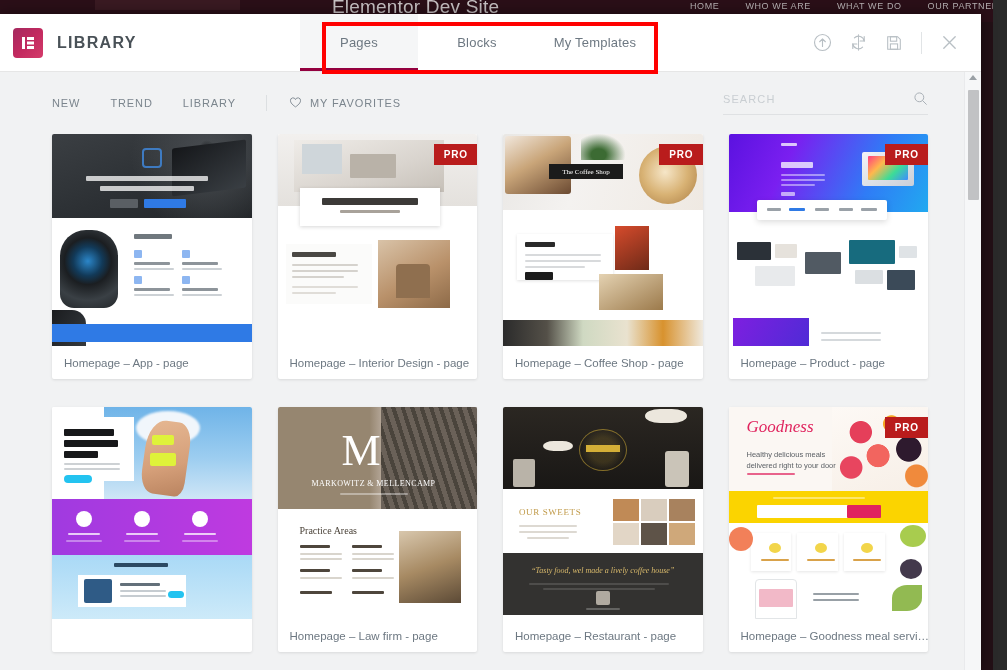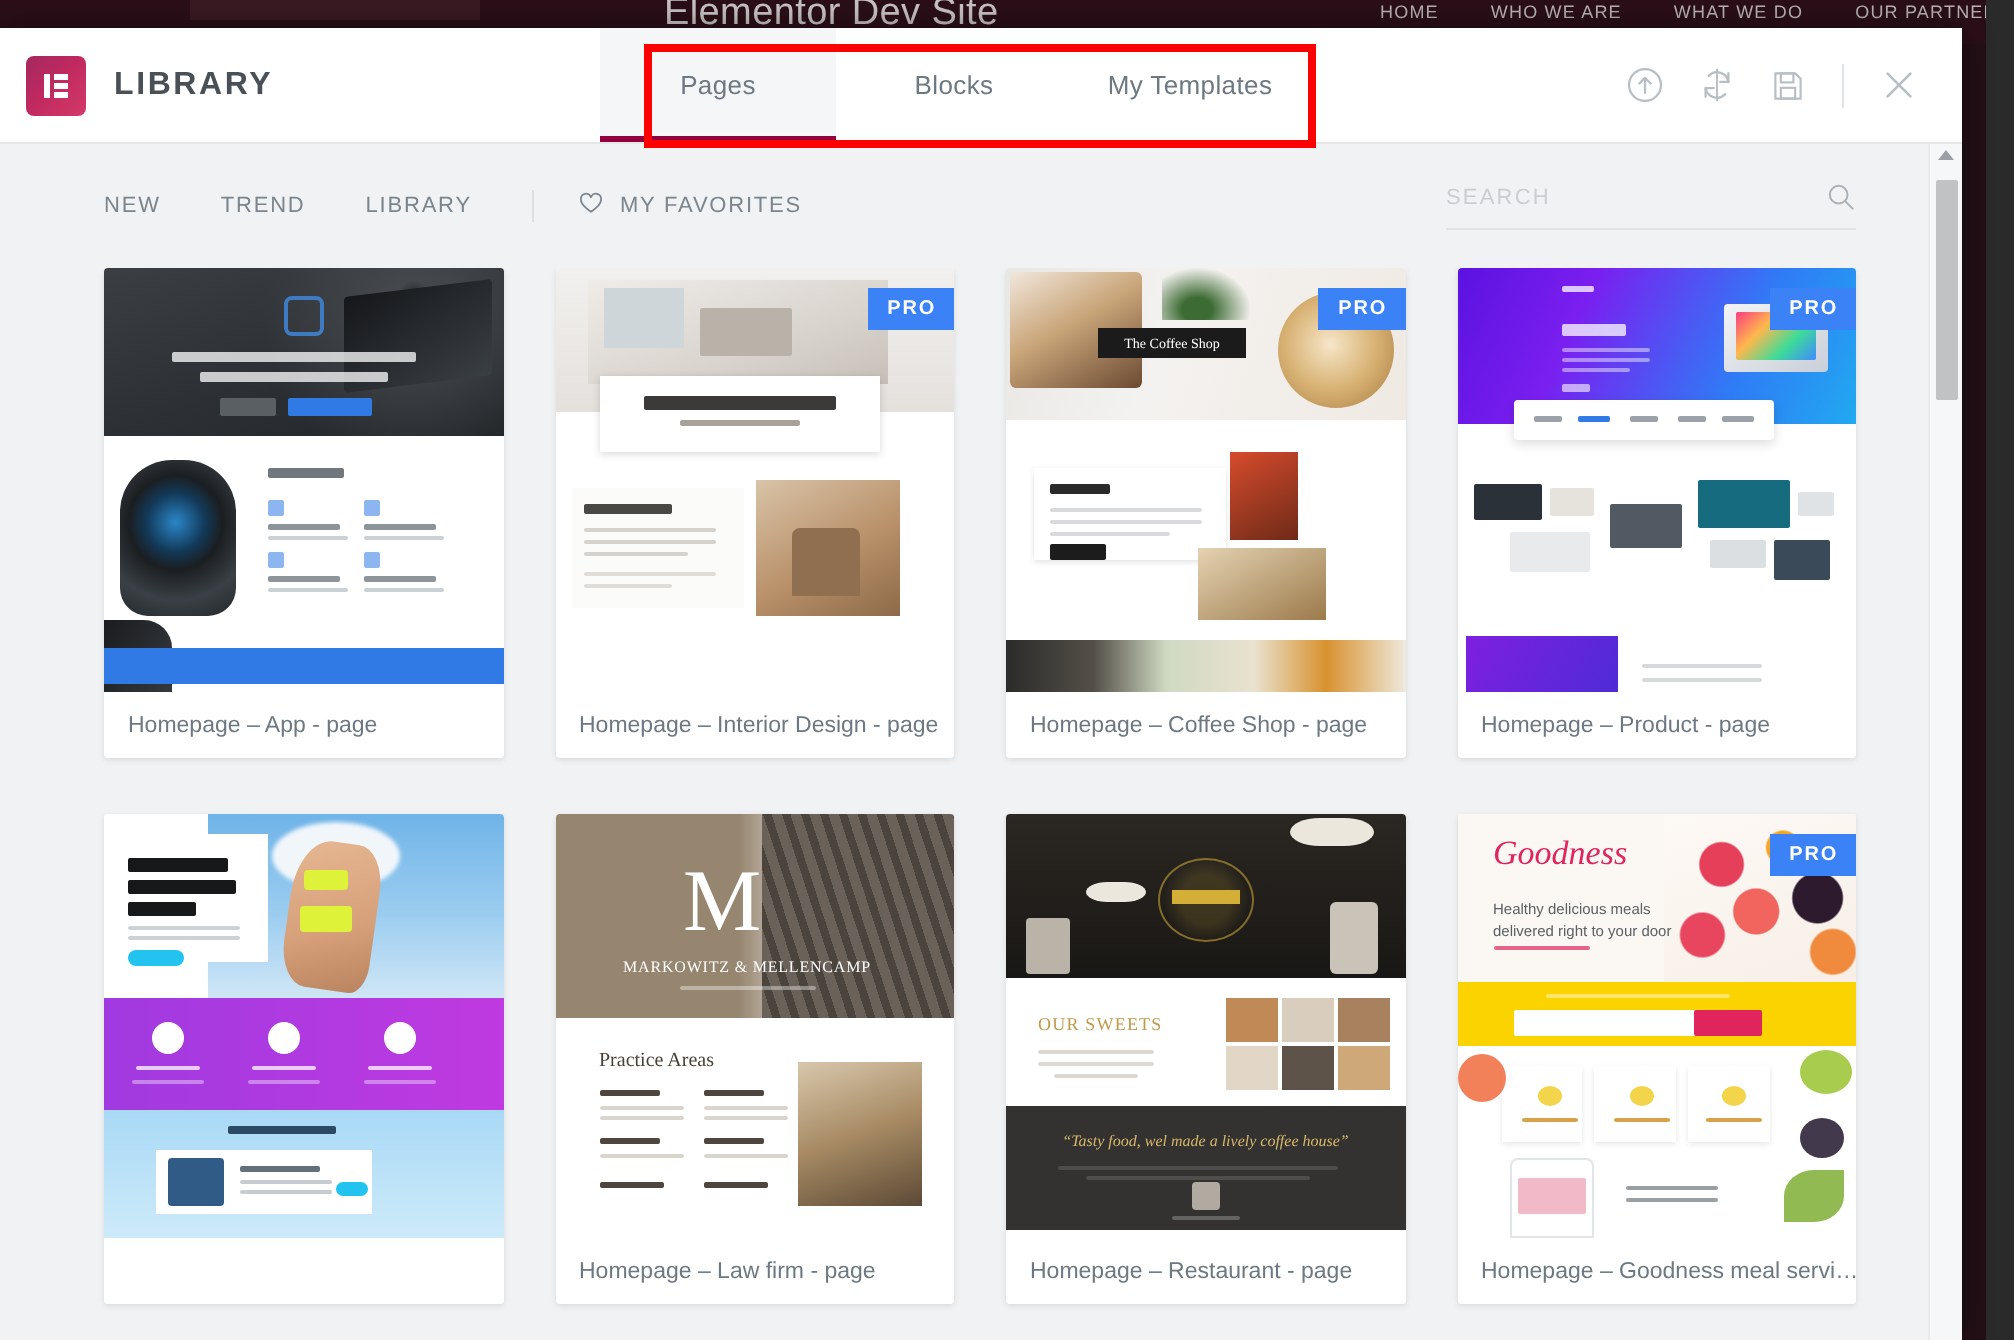--- a/index.html
+++ b/index.html
@@ -151,21 +151,21 @@
     overflow: hidden; cursor: pointer;
     display: flex; flex-direction: column;
   }
   .thumb {
     height: 212px; overflow: hidden; position: relative;
     background: #fff;
   }
   .thumb-inner { position: absolute; inset: 0; }
   .pro-badge {
     position: absolute; top: 10px; right: 0;
-    background: #3b82f6; color: #fff;
+    background: #b91c1c; color: #fff;
     font-size: 10px; font-weight: bold; letter-spacing: .9px;
     padding: 5px 9px 5px 10px; z-index: 4;
   }
   .card-title {
     height: 33px; display: flex; align-items: center;
     padding: 0 12px; font-size: 11.5px; color: #6d7882;
     white-space: nowrap; overflow: hidden; text-overflow: ellipsis;
   }
 
   

